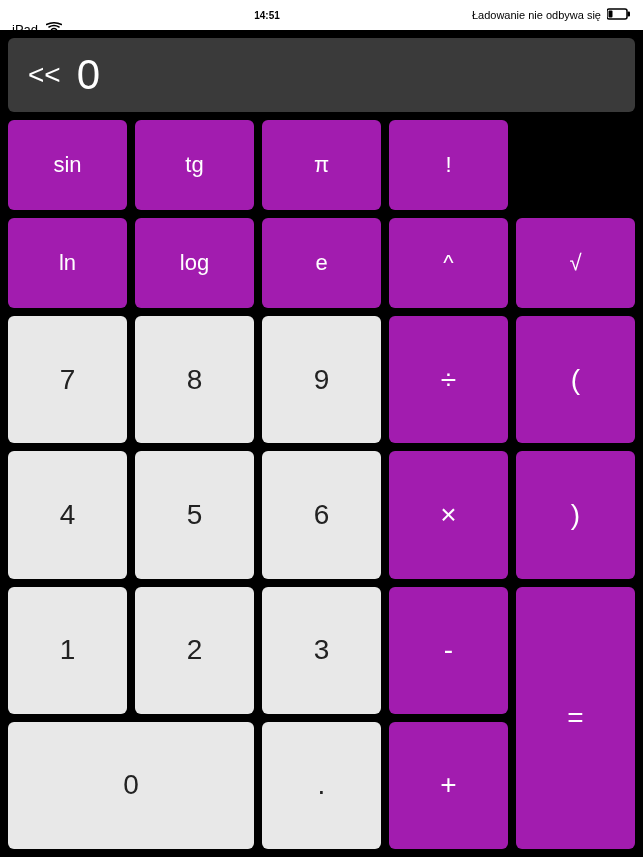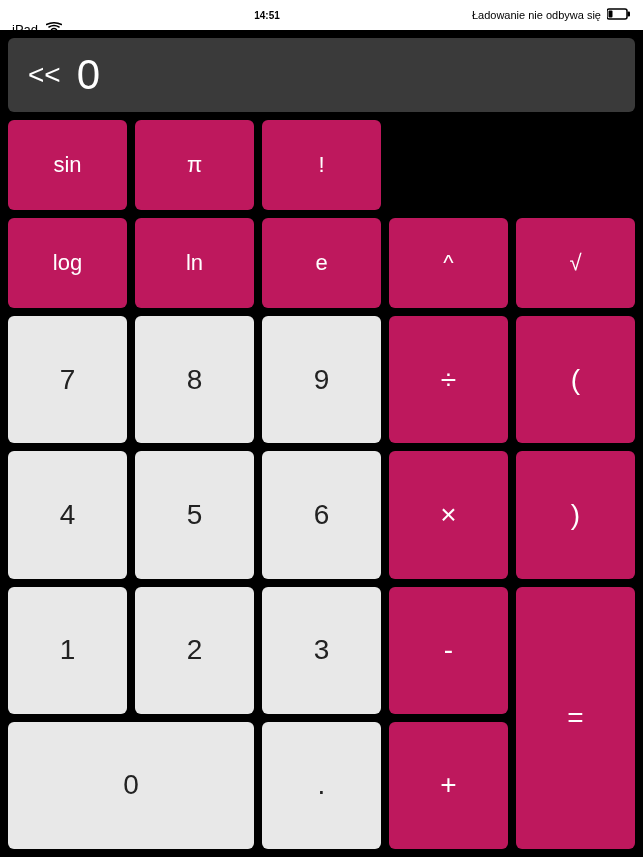--- a/index.html
+++ b/index.html
@@ -84,21 +84,21 @@
       display: flex;
       align-items: center;
       justify-content: center;
       color: #fff;
       min-height: 90px;
       user-select: none;
       outline: none;
     }
 
     .btn-yellow {
-      background: #be185d;
+      background: #a21caf;
       color: #fff;
     }
 
     .btn-white {
       background: #e8e8e8;
       color: #222;
     }
 
     
     .btn-func {
@@ -154,26 +154,27 @@
   <div class="display">
     <span class="display-backspace">&lt;&lt;</span>
     <span class="display-value">0</span>
   </div>
 
   <div class="calc-body">
 
     <div class="func-rows">
       <div class="row row-5">
         <button class="btn btn-yellow btn-func">sin</button>
+        <button class="btn btn-yellow btn-func">tg</button>
         <button class="btn btn-yellow btn-func">π</button>
         <button class="btn btn-yellow btn-func">!</button>
       </div>
       <div class="row row-5">
+        <button class="btn btn-yellow btn-func">ln</button>
         <button class="btn btn-yellow btn-func">log</button>
-        <button class="btn btn-yellow btn-func">ln</button>
         <button class="btn btn-yellow btn-func">e</button>
         <button class="btn btn-yellow btn-func">^</button>
         <button class="btn btn-yellow btn-func">√</button>
       </div>
     </div>
 
     <div style="display: grid; grid-template-columns: repeat(5, 1fr); grid-template-rows: repeat(4, 1fr); gap: 8px; flex: 1 1 0%; height: 533px;">
 
       <button class="btn btn-white">7</button>
       <button class="btn btn-white">8</button>

